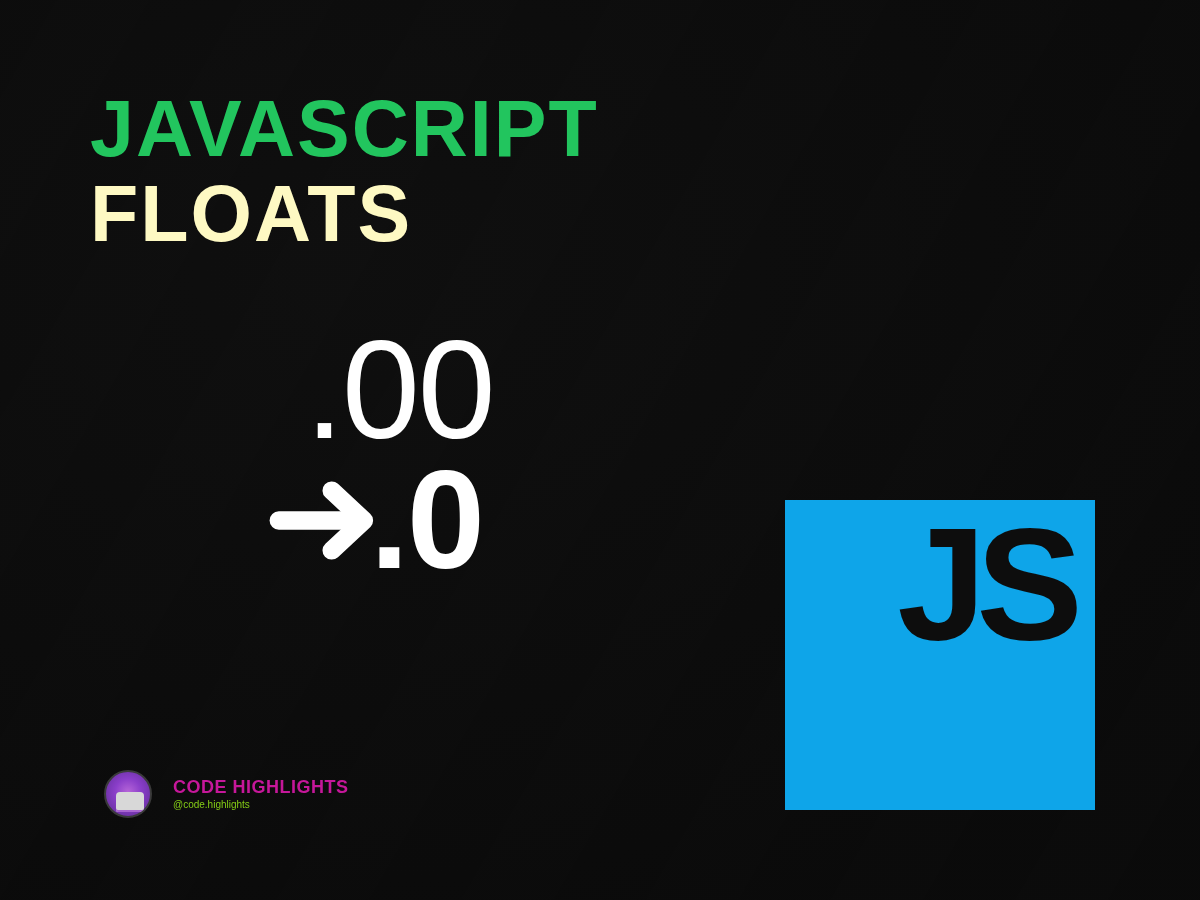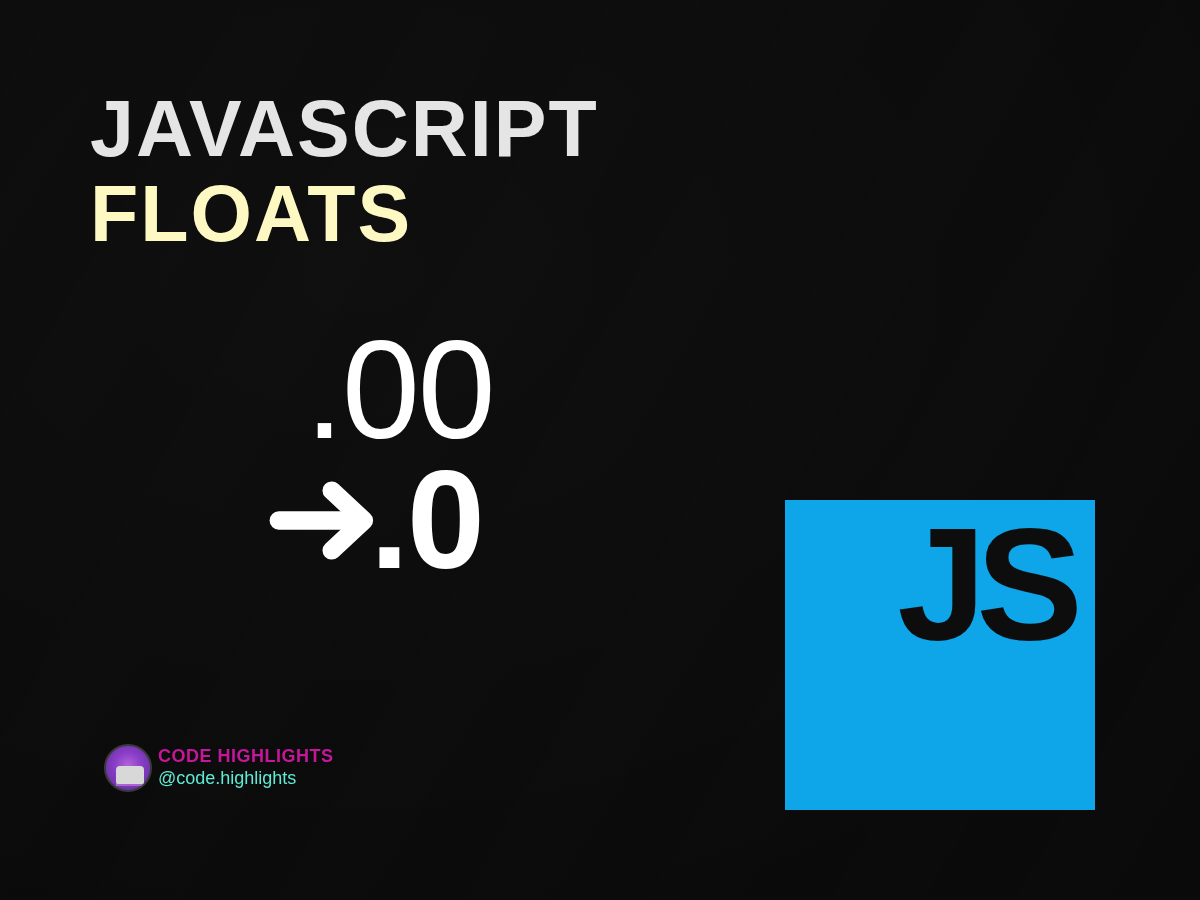--- a/index.html
+++ b/index.html
@@ -43,21 +43,21 @@
   .title-block {
     position: absolute;
     top: 88px;
     left: 90px;
   }
   
   .title-line1 {
     font-size: 79px;
     font-weight: 900;
     letter-spacing: 2px;
-    color: #e5e5e5;
+    color: #22c55e;
     line-height: 1.05;
     font-family: "Arial Black", Arial, sans-serif;
   }
   
   .title-line2 {
     font-size: 79px;
     font-weight: 900;
     letter-spacing: 2px;
     color: #fef9c3;
     line-height: 1.08;
@@ -120,24 +120,24 @@
     font-weight: 800;
     color: #0d0d0d;
     letter-spacing: -10px;
     line-height: 1;
     font-family: Arial, sans-serif;
   }
   
   .footer-brand {
     position: absolute;
     left: 104px;
-    bottom: 108px;
+    bottom: 82px;
     display: flex;
     align-items: center;
-    gap: 6px;
+    gap: 21px;
   }
   
   .avatar {
     width: 48px;
     height: 48px;
     border-radius: 50%;
     background: radial-gradient(circle at 50% 45%, #b565d8 0%, #8a3ec9 40%, #5a2a8f 100%);
     border: 2px solid #3a3a3a;
     position: relative;
     overflow: hidden;
@@ -162,22 +162,22 @@
   }
   
   .brand-name {
     font-size: 18px;
     font-weight: 900;
     color: #c6179a;
     letter-spacing: 0.5px;
   }
   
   .brand-handle {
-    font-size: 18px;
-    color: #5eead4;
+    font-size: 10px;
+    color: #84cc16;
     font-weight: 400;
   }
 </style>
 </head>
 <body>
 
 <div class="bg-stripes"></div>
 <div class="bg-overlay"></div>
 
 <div class="content">

